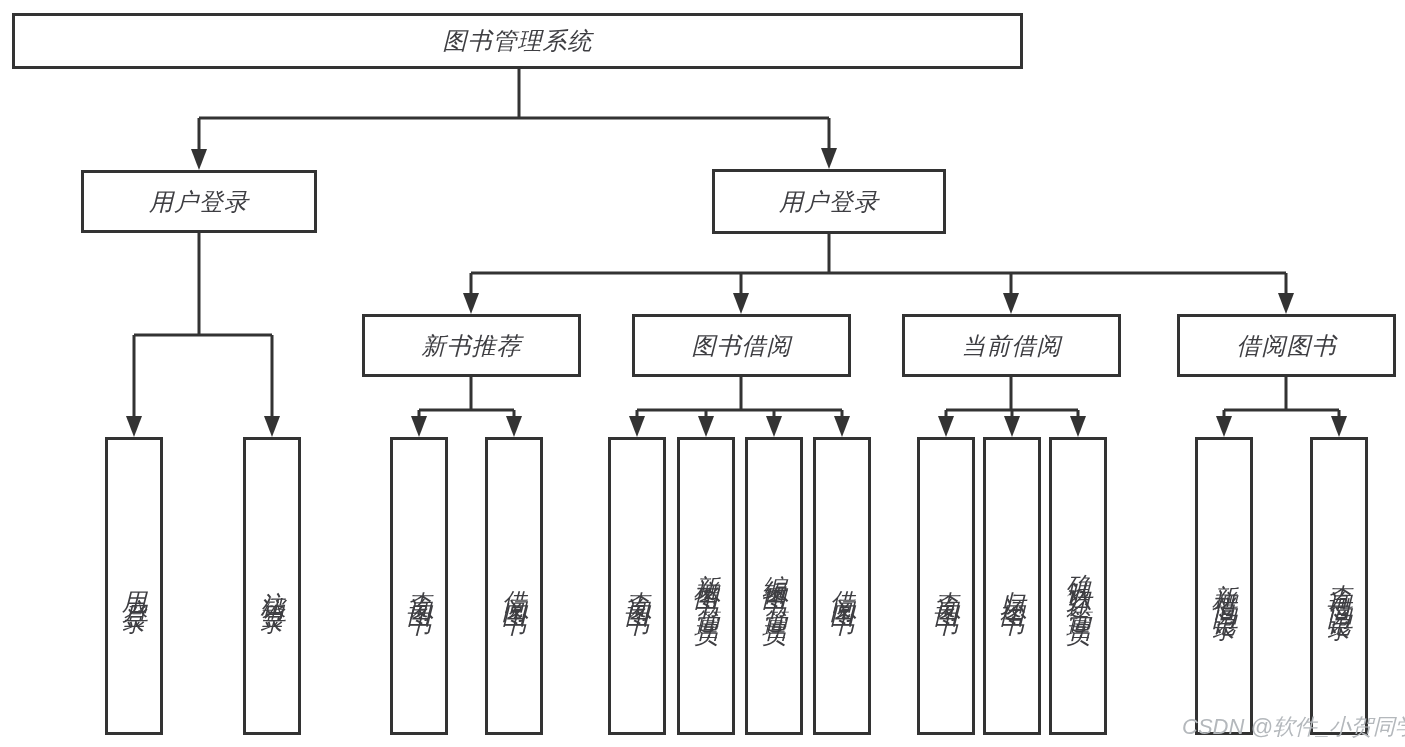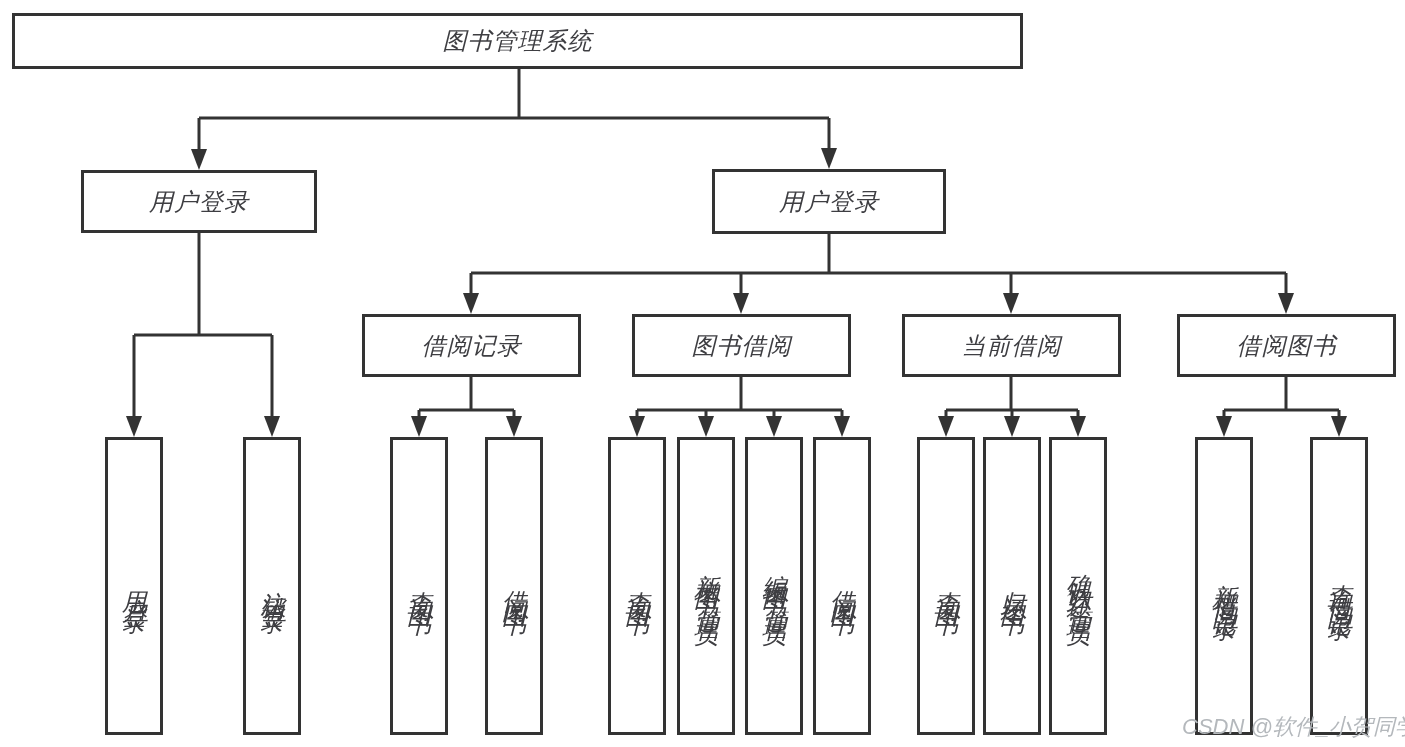--- a/index.html
+++ b/index.html
@@ -105,21 +105,21 @@
   </div>
 
   <div class="box" style="left:81px;top:170px;width:236px;height:63px">
     <span class="h-label">用户登录</span>
   </div>
   <div class="box" style="left:712px;top:169px;width:234px;height:65px">
     <span class="h-label">用户登录</span>
   </div>
 
   <div class="box" style="left:362px;top:314px;width:219px;height:63px">
-    <span class="h-label">借阅记录</span>
+    <span class="h-label">新书推荐</span>
   </div>
   <div class="box" style="left:902px;top:314px;width:219px;height:63px">
     <span class="h-label">当前借阅</span>
   </div>
   <div class="box" style="left:632px;top:314px;width:219px;height:63px">
     <span class="h-label">图书借阅</span>
   </div>
   <div class="box" style="left:1177px;top:314px;width:219px;height:63px">
     <span class="h-label">借阅图书</span>
   </div>

